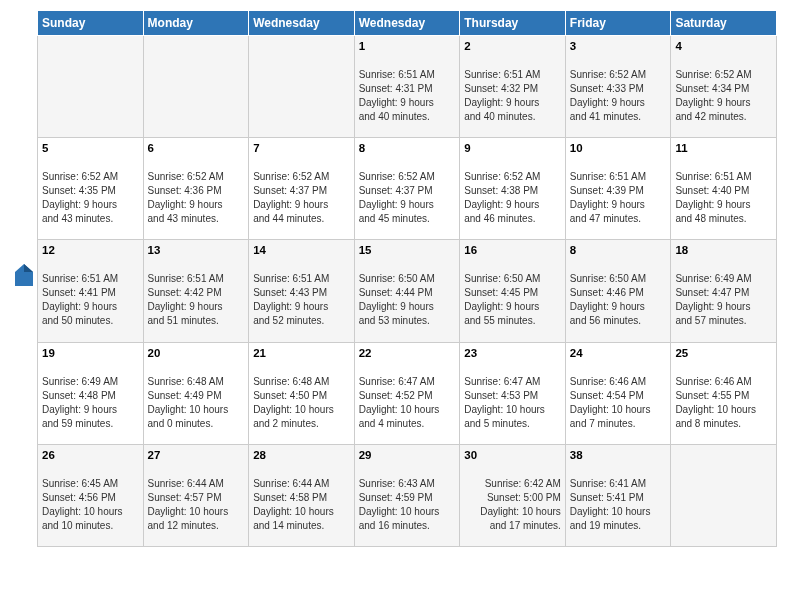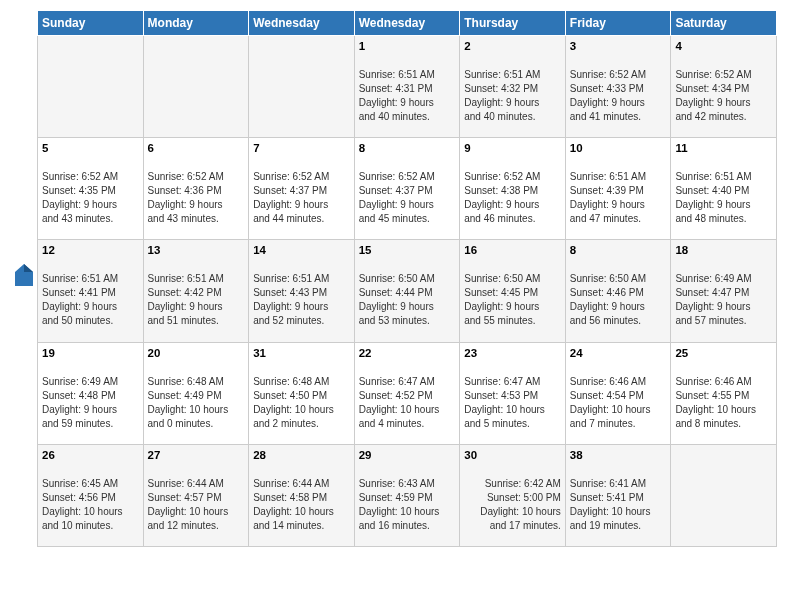--- a/index.html
+++ b/index.html
@@ -275,21 +275,21 @@
 and 59 minutes.</div>
           </td>
           <td>
             <span class="day-number">20</span>
             <div class="day-info" style="white-space: pre-line;">Sunrise: 6:48 AM
 Sunset: 4:49 PM
 Daylight: 10 hours
 and 0 minutes.</div>
           </td>
           <td>
-            <span class="day-number">31</span>
+            <span class="day-number">21</span>
             <div class="day-info" style="white-space: pre-line;">Sunrise: 6:48 AM
 Sunset: 4:50 PM
 Daylight: 10 hours
 and 2 minutes.</div>
           </td>
           <td>
             <span class="day-number">22</span>
             <div class="day-info" style="white-space: pre-line;">Sunrise: 6:47 AM
 Sunset: 4:52 PM
 Daylight: 10 hours

